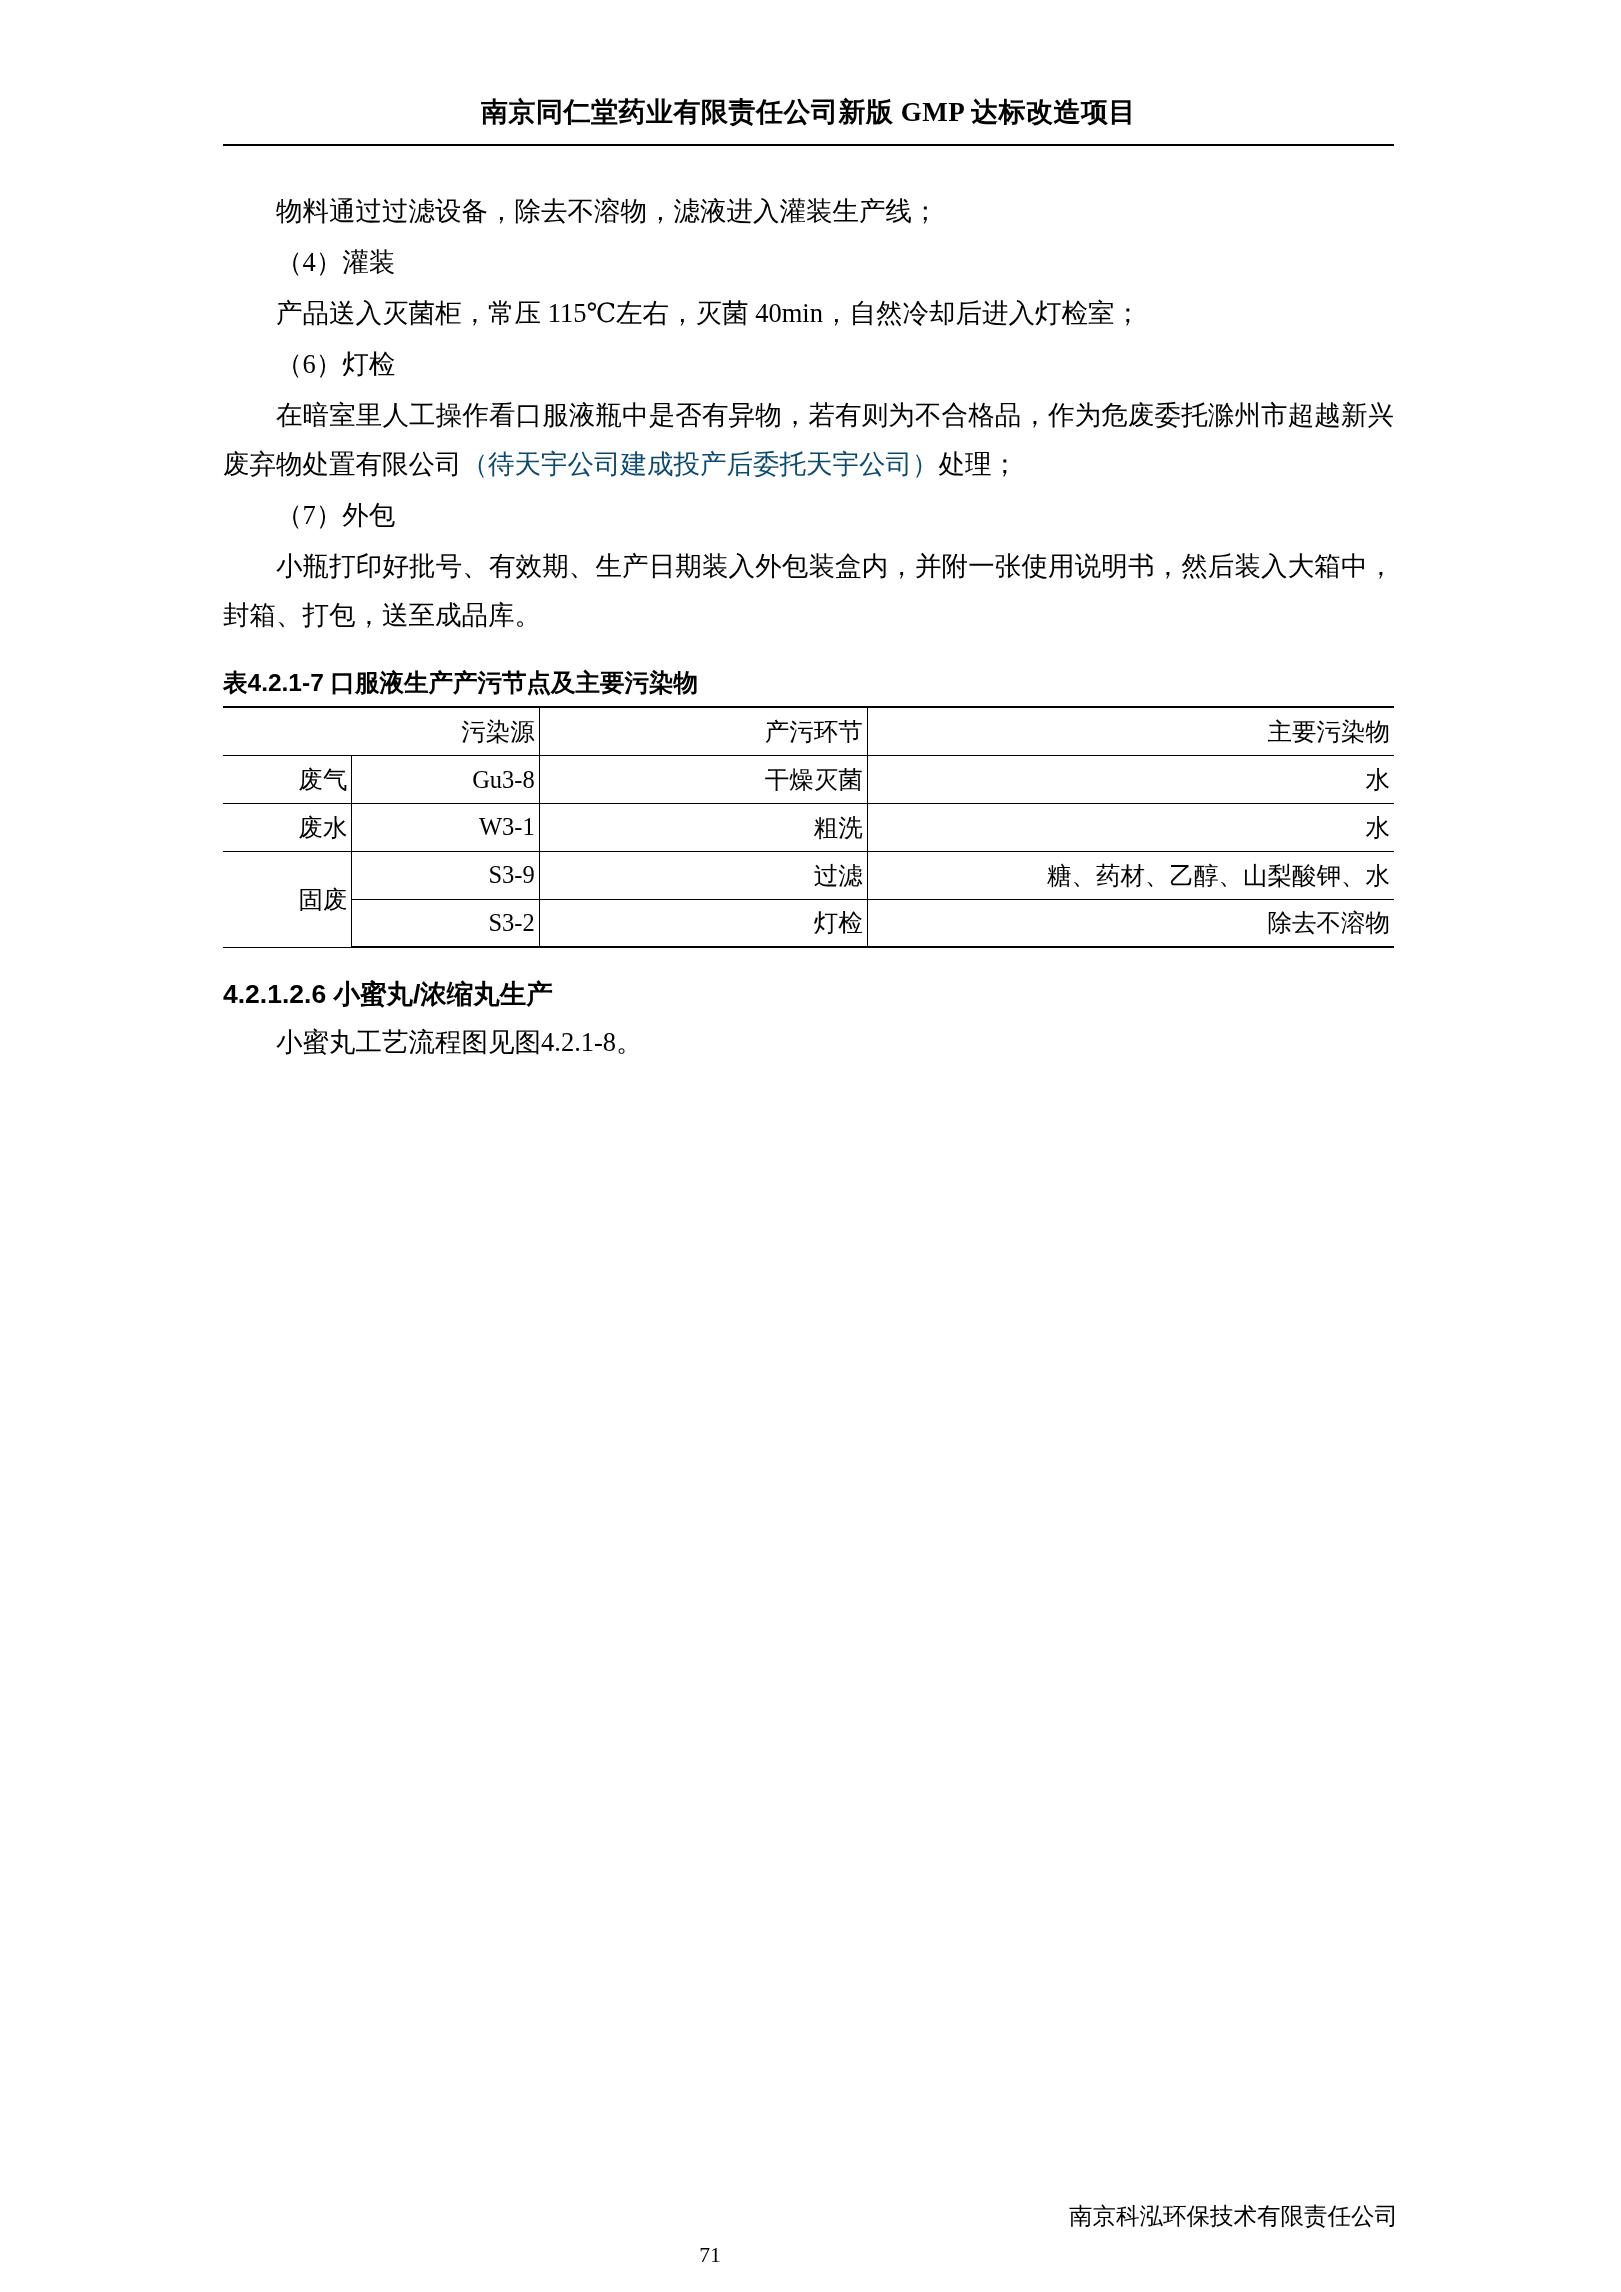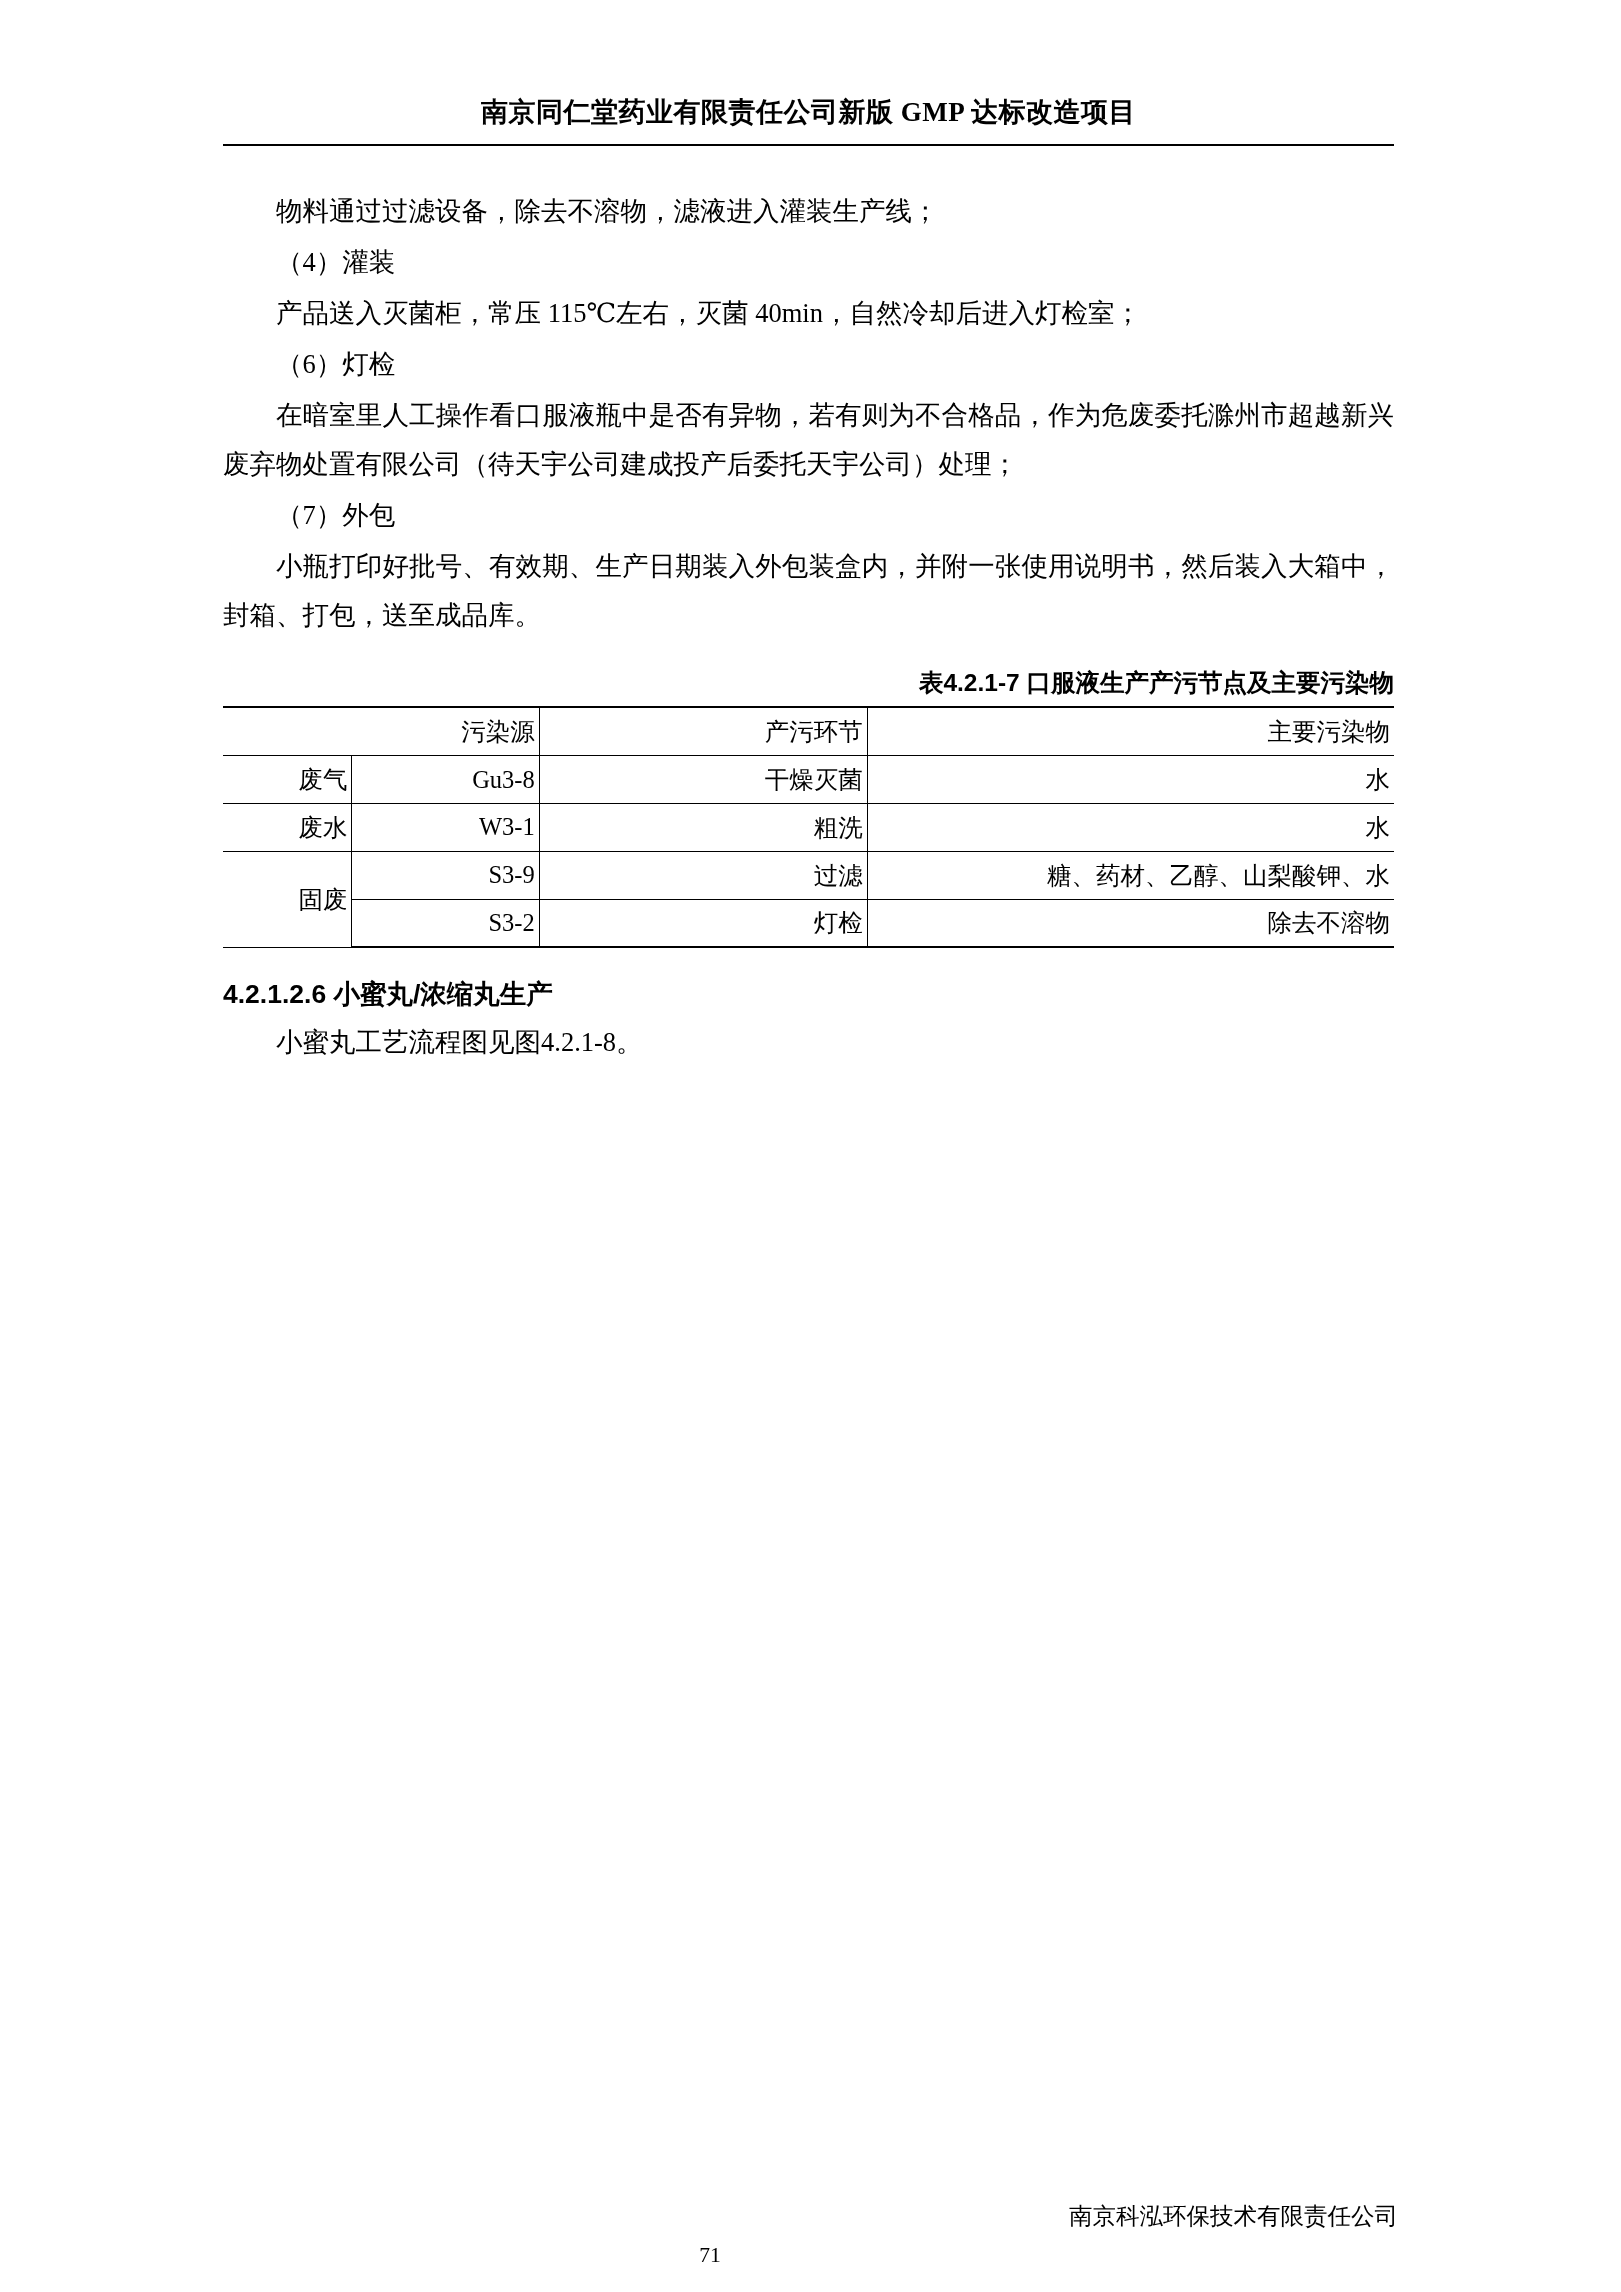--- a/index.html
+++ b/index.html
@@ -38,25 +38,25 @@
     font-size: 26.5px;
     line-height: 1.85;
     margin: 0 0 2px 0;
     text-align: justify;
     text-justify: inter-ideograph;
   }
   p.indent {
     text-indent: 53px;
   }
   .red {
-    color: #000000;
+    color: #0c4a6e;
     margin-top: 18px;
   }
   .table-caption {
-    text-align: right;
+    text-align: left;
     font-size: 24.5px;
     font-weight: bold;
     margin-top: 25.5px;
     margin-bottom: 7.8px;
     font-family: "Liberation Sans", sans-serif;
   }
   table.data {
     border-collapse: collapse;
     width: 100%;
     font-size: 24.5px;

